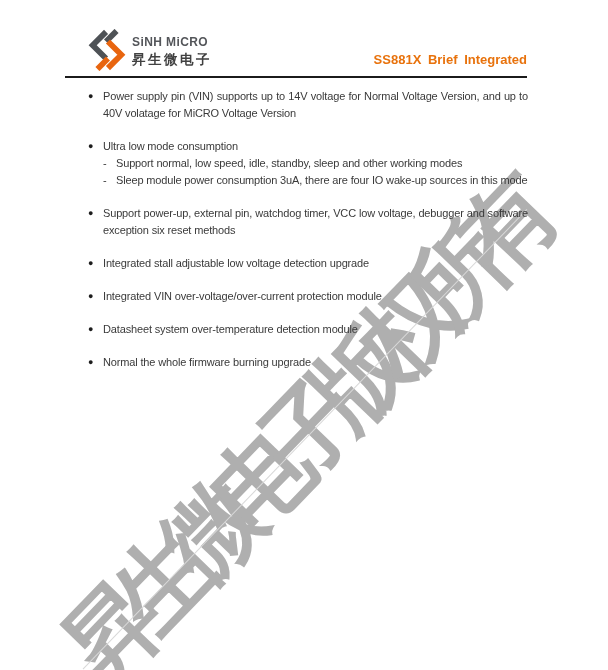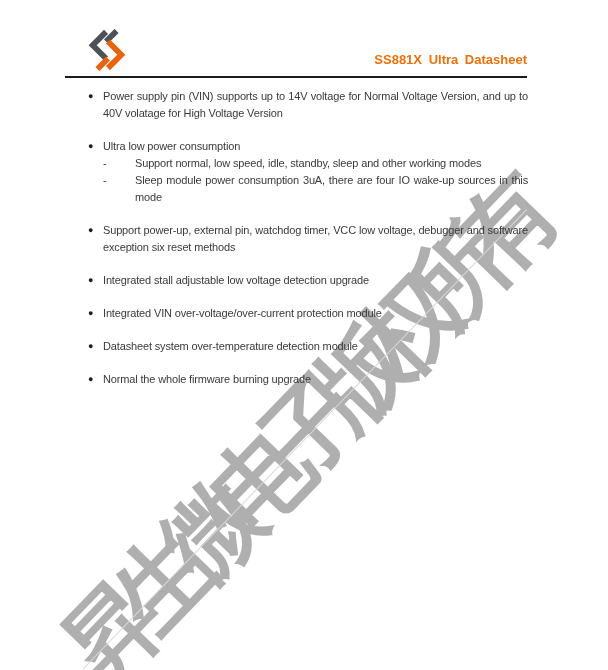--- a/index.html
+++ b/index.html
@@ -78,59 +78,62 @@
   .sub { display: flex; padding-left: 15px; }
   .dash {
     flex: 0 0 13px; width: 13px;
     font-size: 11px; line-height: 17px; color: #3A3A3A;
   }
   .stext {
     flex: 1;
     font-size: 11px; letter-spacing: -0.15px; line-height: 17px;
     color: #3A3A3A;
     text-align: justify;
-    margin-left: 19px;
   }
 </style>
 </head>
 <body>
 
 <div class="watermark">昇生微电子版权所有</div>
 
 <div class="page">
 
   <div class="logo-mark">
     <svg width="42" height="42" viewBox="0 0 44 44" aria-hidden="true">
       <g fill="none">
         <path d="M21 3 L7 17 L21 31" stroke="#4E5256" stroke-width="6"></path>
         <path d="M32 2 L21 13" stroke="#4E5256" stroke-width="6"></path>
         <path d="M23 41 L37 27 L23 13" stroke="#E8650F" stroke-width="6"></path>
         <path d="M12 42 L23 31" stroke="#E8650F" stroke-width="6"></path>
       </g>
     </svg>
   </div>
 
+  <div class="brand">
+    <div class="brand-en">SiNH MiCRO</div>
+    <div class="brand-cn">昇生微电子</div>
+  </div>
 
-  <div class="doc-title">SS881X Ultra Datasheet</div>
+  <div class="doc-title">SS881X Brief Integrated</div>
 
   <div class="header-rule"></div>
 
   <ul class="features">
 
     <li>
       <div class="li-main">
         <span class="dot">●</span>
-        <div class="ftext">Power supply pin (VIN) supports up to 14V voltage for Normal Voltage Version, and up to 40V volatage for High Voltage Version</div>
+        <div class="ftext">Power supply pin (VIN) supports up to 14V voltage for Normal Voltage Version, and up to 40V volatage for MiCRO Voltage Version</div>
       </div>
     </li>
 
     <li>
       <div class="li-main">
         <span class="dot">●</span>
-        <div class="ftext">Ultra low power consumption</div>
+        <div class="ftext">Ultra low mode consumption</div>
       </div>
       <div class="sub">
         <span class="dash">-</span>
         <div class="stext">Support normal, low speed, idle, standby, sleep and other working modes</div>
       </div>
       <div class="sub">
         <span class="dash">-</span>
         <div class="stext">Sleep module power consumption 3uA, there are four IO wake-up sources in this mode</div>
       </div>
     </li>

